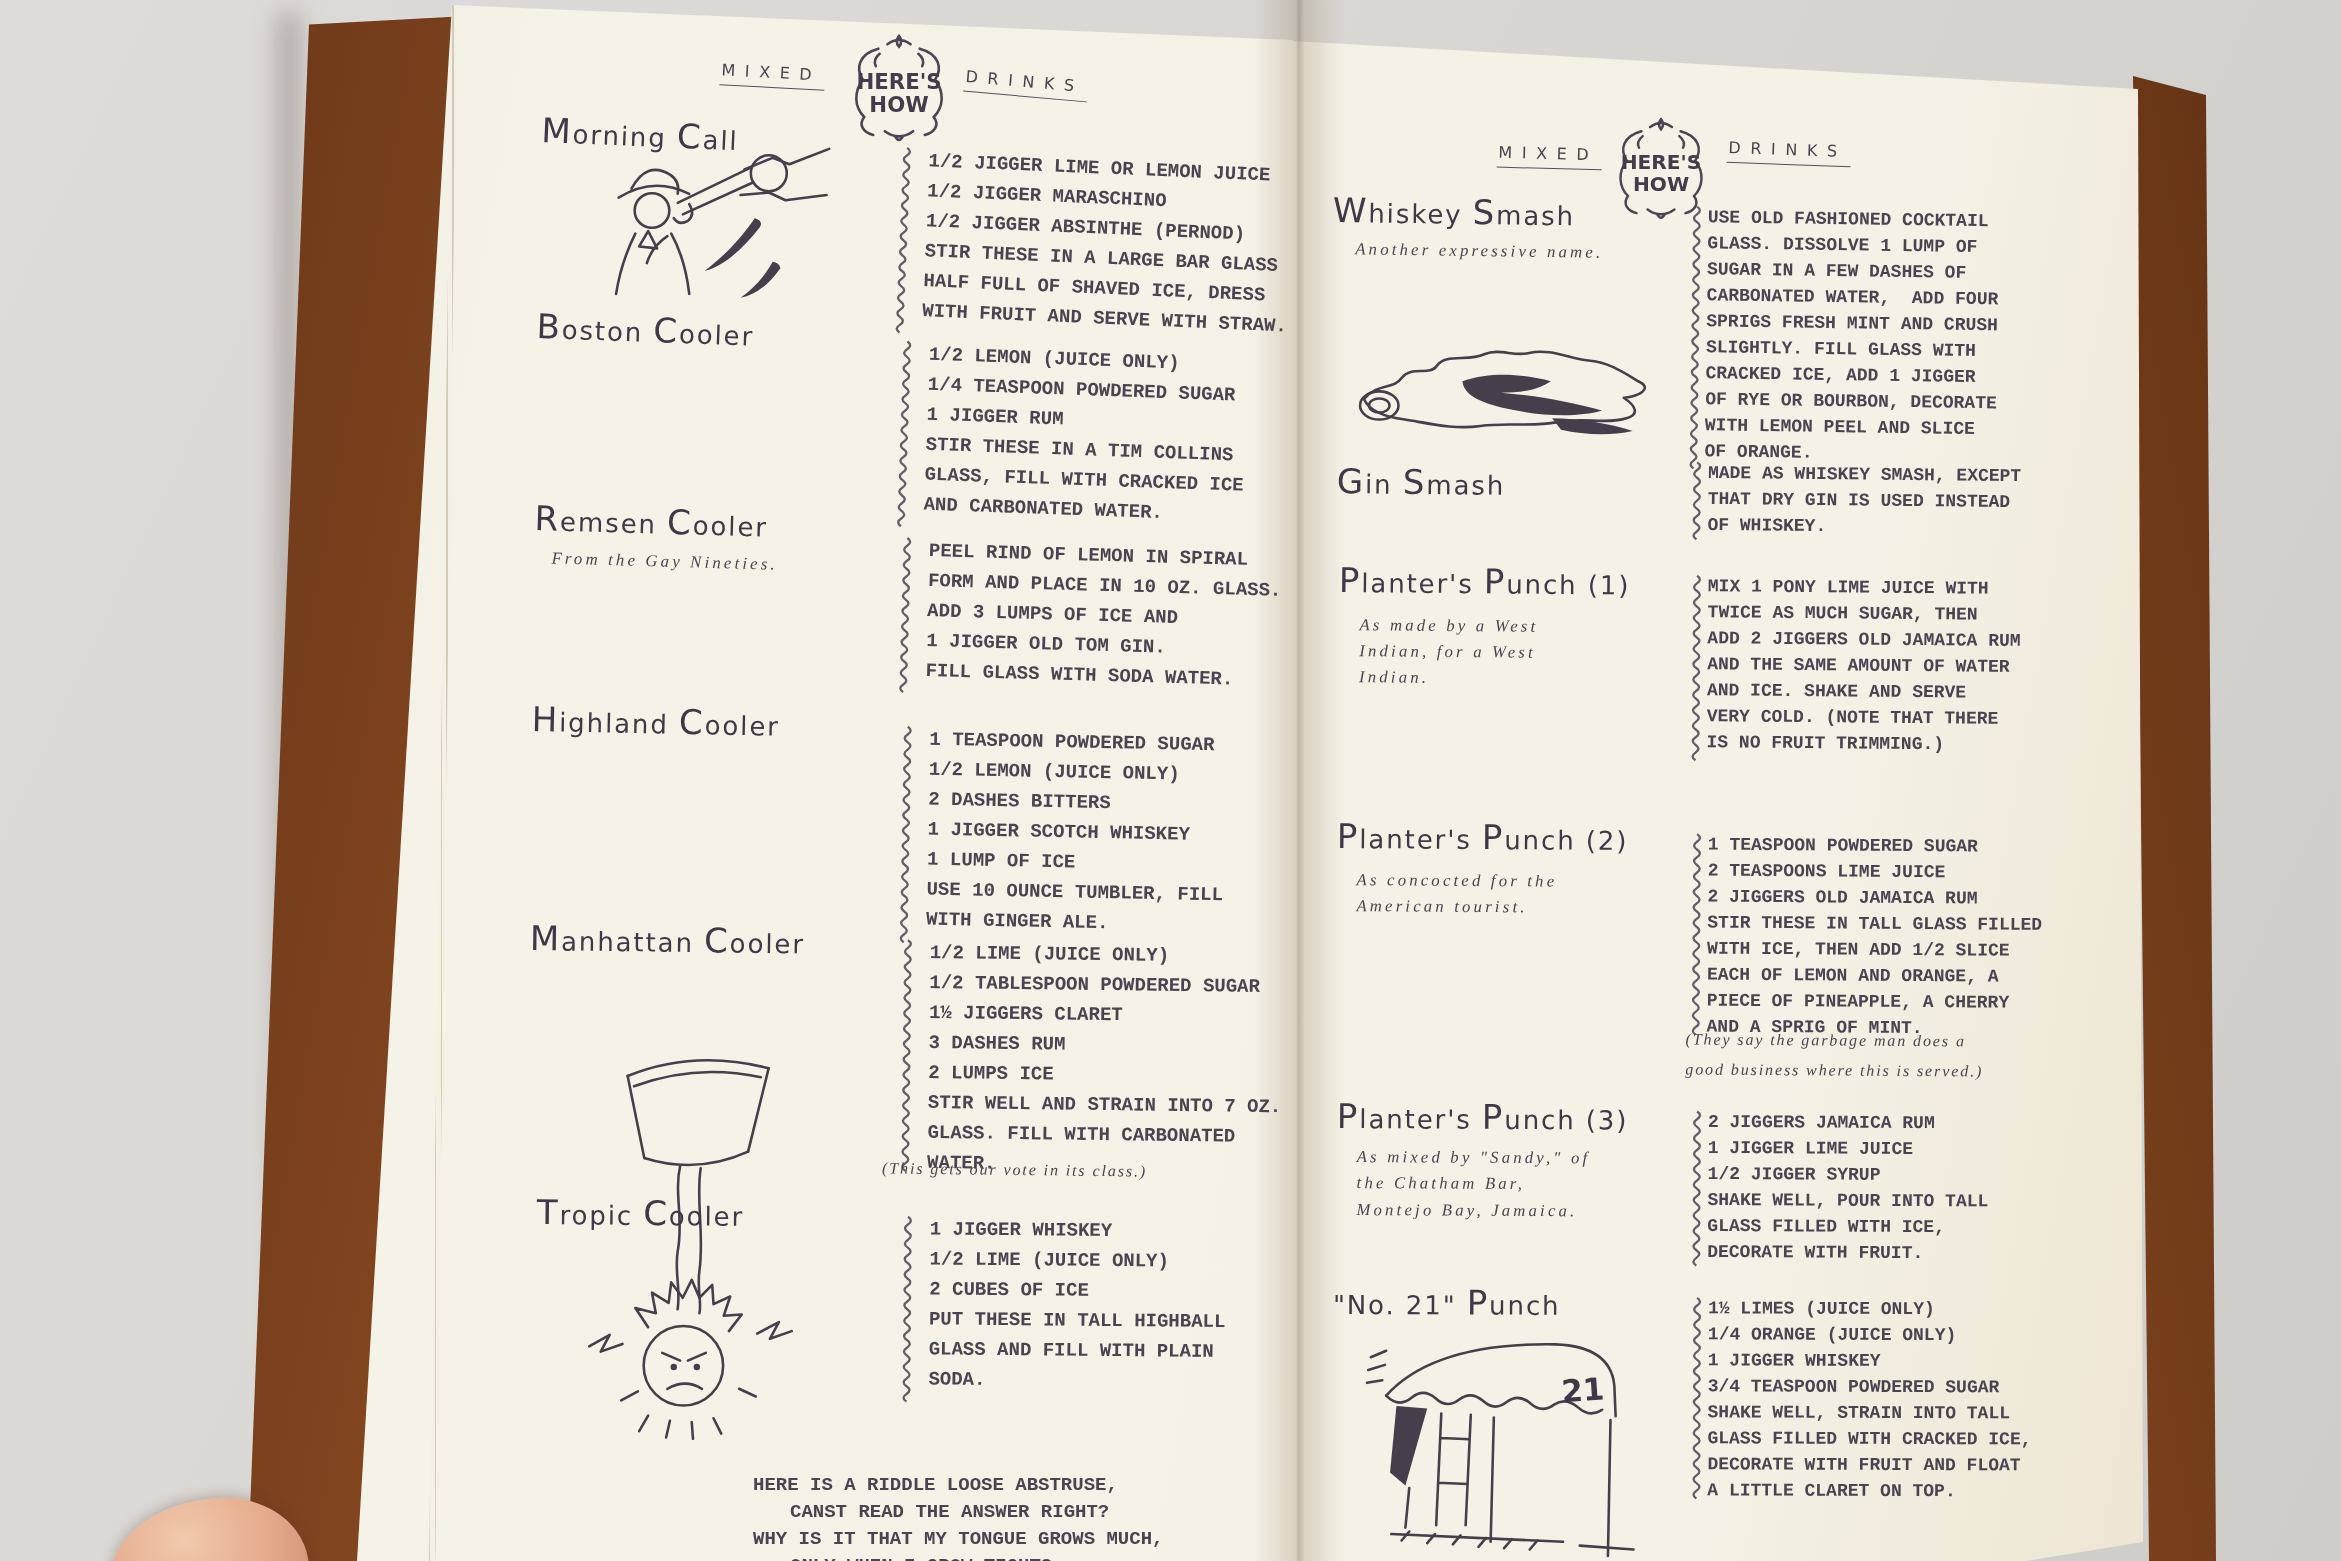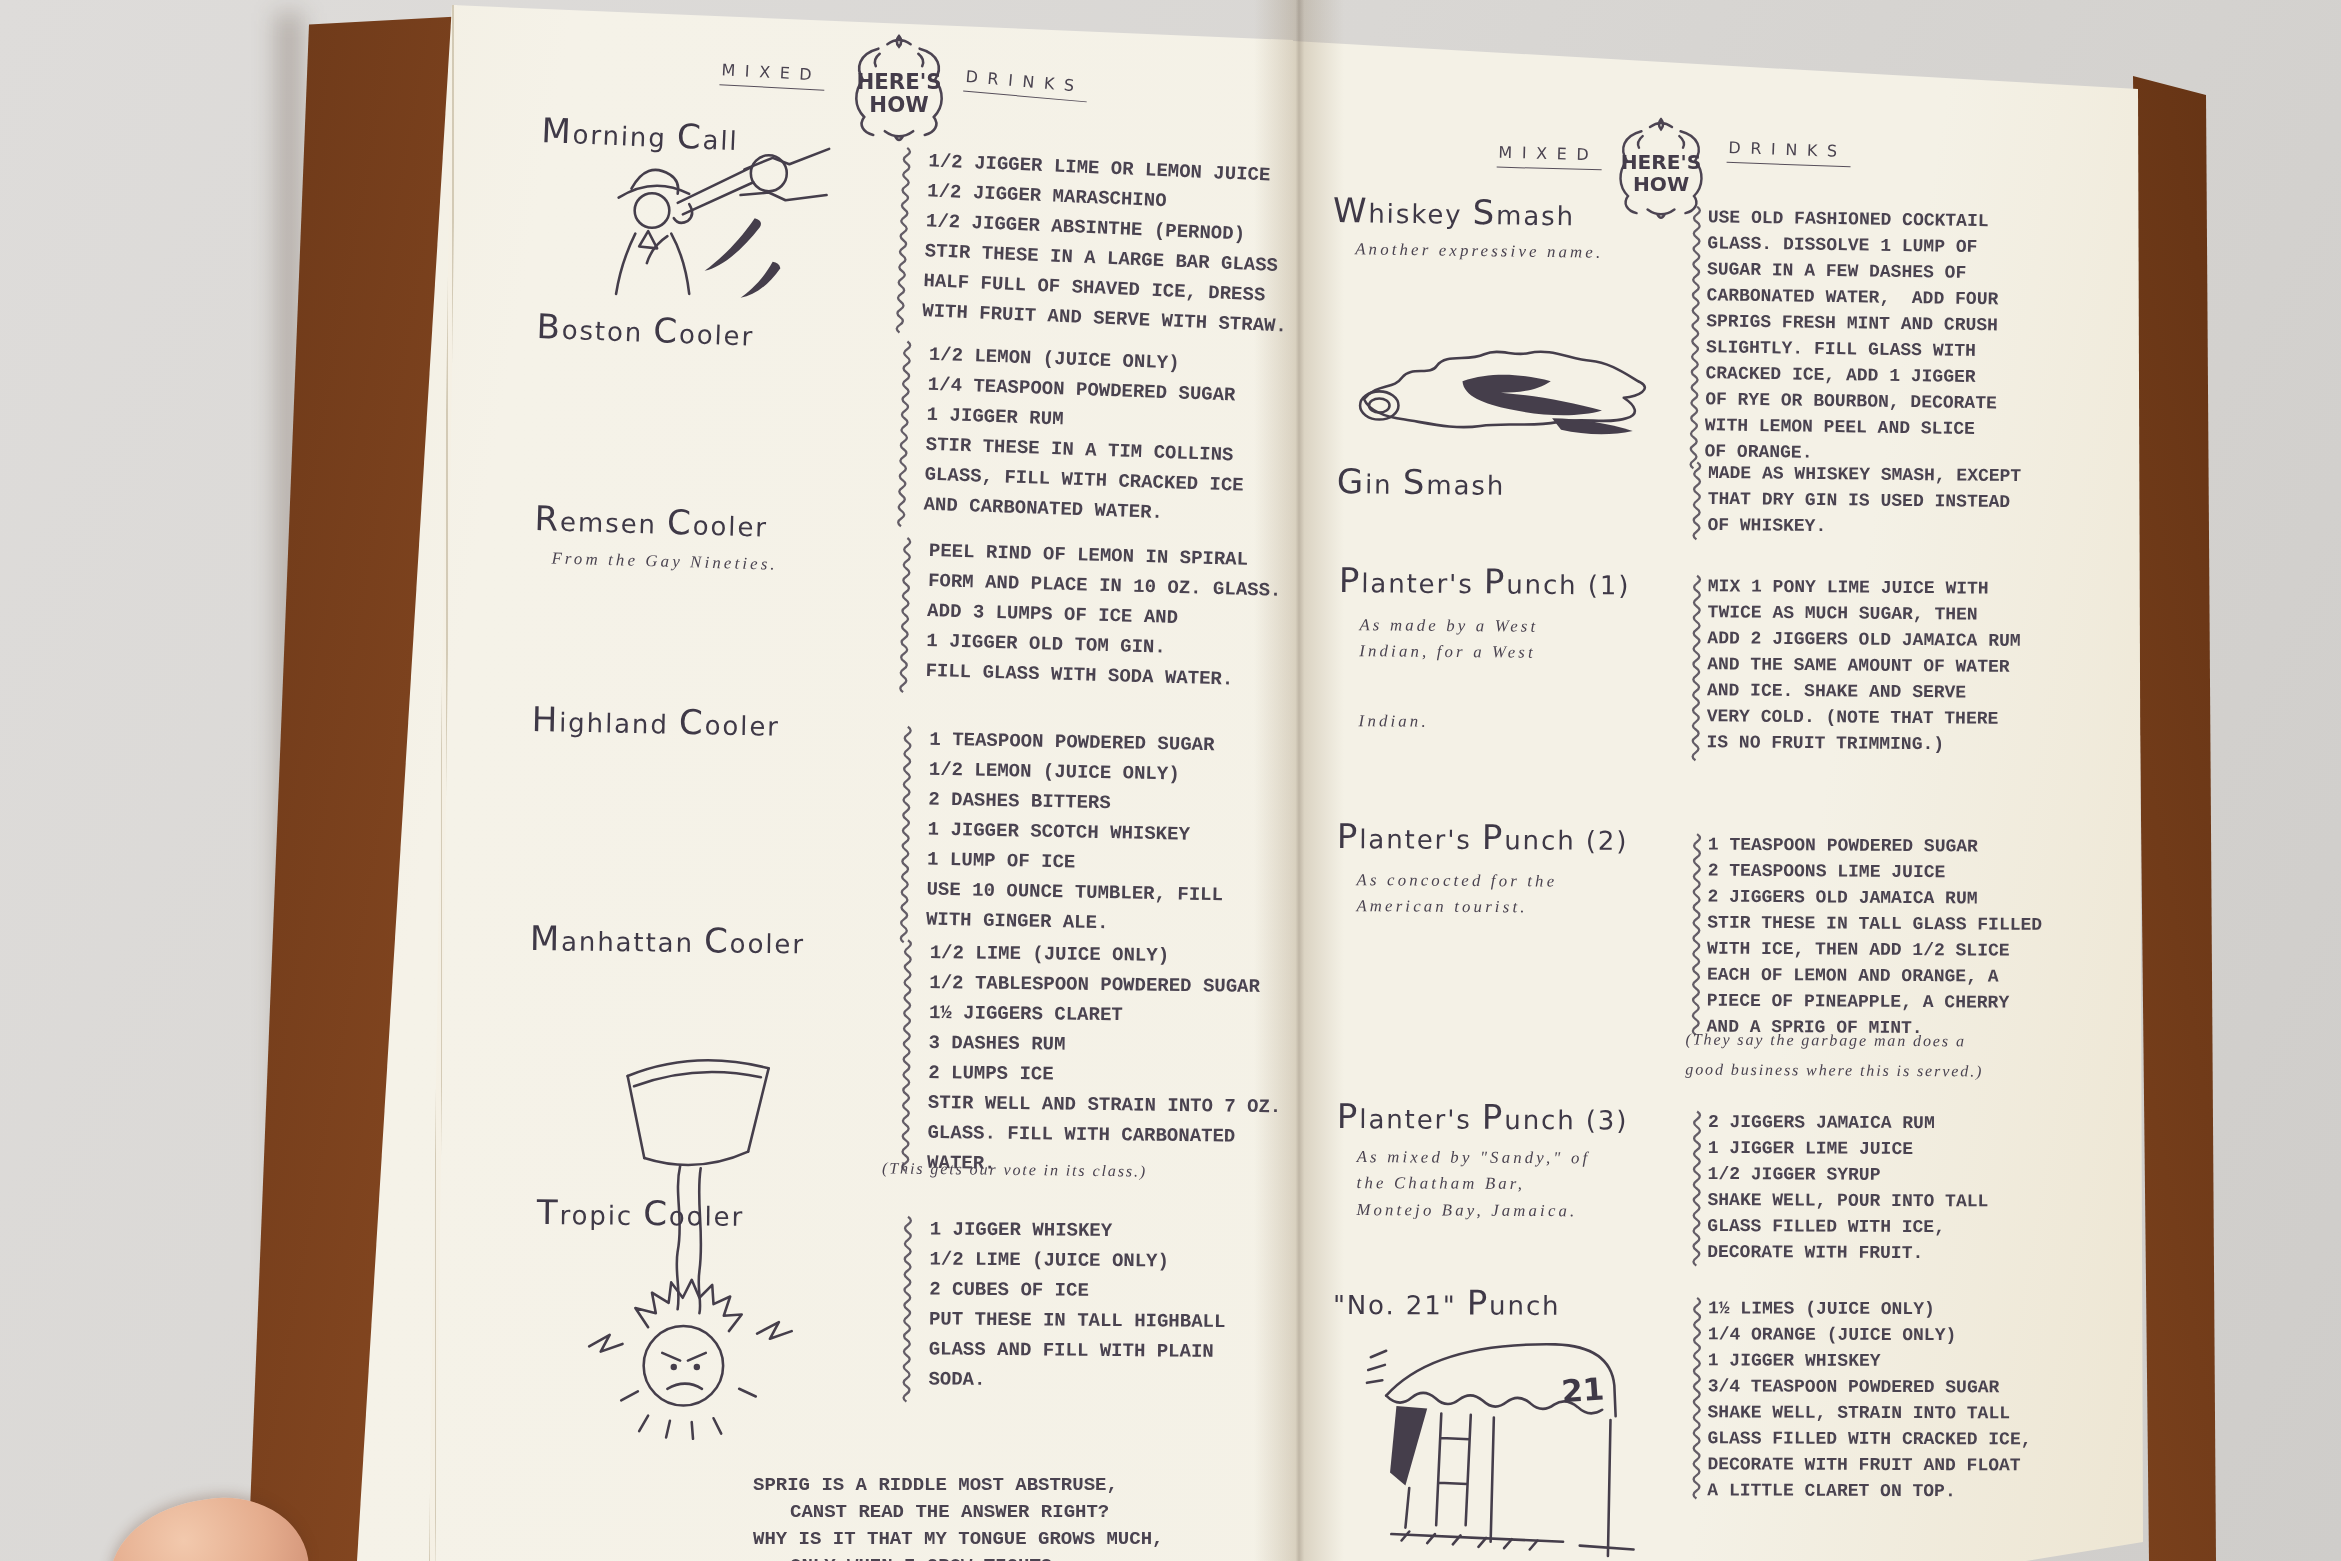--- a/index.html
+++ b/index.html
@@ -203,21 +203,21 @@
         <div class="rtitle" style="left: 1337px; top: 469px;"><span class="cap">G</span>in <span class="cap">S</span>mash</div>
         <svg class="squig" width="11.6" height="79" style="left: 1692px; top: 456px;" viewBox="0 0 18 123">
           <path d="M8 4 q9 6 0 12 q-9 6 0 12 q9 6 0 12 q-9 6 0 12 q9 6 0 12 q-9 6 0 12 q9 6 0 12 q-9 6 0 12 q9 6 0 12 q-9 6 0 12"></path>
         </svg>
         <div class="rec" style="left: 1708px; top: 456px; font-size: 18px; --lh: 26px; line-height: 26px;"><div>MADE AS WHISKEY SMASH, EXCEPT</div><div>THAT DRY GIN IS USED INSTEAD</div><div>OF WHISKEY.</div></div>
       </div>
       <div style="position: absolute; left: 0px; top: 0px; transform: rotate(0.5deg); transform-origin: 1339px 568px;">
         <div class="rtitle" style="left: 1339px; top: 568px;"><span class="cap">P</span>lanter's <span class="cap">P</span>unch (1)</div>
         <div class="sub" style="left: 1360px; top: 612px;">As made by a West</div>
         <div class="sub" style="left: 1360px; top: 638px;">Indian, for a West</div>
-        <div class="sub" style="left: 1360px; top: 664px; margin-top: 44px;">Indian.</div>
+        <div class="sub" style="left: 1360px; top: 664px;">Indian.</div>
         <svg class="squig" width="11.6" height="184" style="left: 1692px; top: 570px;" viewBox="0 0 18 287">
           <path d="M8 4 q9 6 0 12 q-9 6 0 12 q9 6 0 12 q-9 6 0 12 q9 6 0 12 q-9 6 0 12 q9 6 0 12 q-9 6 0 12 q9 6 0 12 q-9 6 0 12 q9 6 0 12 q-9 6 0 12 q9 6 0 12 q-9 6 0 12 q9 6 0 12 q-9 6 0 12 q9 6 0 12 q-9 6 0 12 q9 6 0 12 q-9 6 0 12 q9 6 0 12 q-9 6 0 12 q9 6 0 12 q-9 6 0 12"></path>
         </svg>
         <div class="rec" style="left: 1708px; top: 570px; font-size: 18px; --lh: 26px; line-height: 26px;"><div>MIX 1 PONY LIME JUICE WITH</div><div>TWICE AS MUCH SUGAR, THEN</div><div>ADD 2 JIGGERS OLD JAMAICA RUM</div><div>AND THE SAME AMOUNT OF WATER</div><div>AND ICE. SHAKE AND SERVE</div><div>VERY COLD. (NOTE THAT THERE</div><div>IS NO FRUIT TRIMMING.)</div></div>
       </div>
       <div style="position: absolute; left: 0px; top: 0px; transform: rotate(0.4deg); transform-origin: 1337px 824px;">
         <div class="rtitle" style="left: 1337px; top: 824px;"><span class="cap">P</span>lanter's <span class="cap">P</span>unch (2)</div>
         <div class="sub" style="left: 1357px; top: 867px;">As concocted for the</div>
         <div class="sub" style="left: 1357px; top: 893px;">American tourist.</div>
         <svg class="squig" width="11.6" height="211" style="left: 1692px; top: 829px;" viewBox="0 0 18 328">
@@ -239,21 +239,21 @@
       </div>
       <div style="position: absolute; left: 0px; top: 0px; transform: rotate(0.2deg); transform-origin: 1333px 1290px;">
         <div class="rtitle" style="left: 1333px; top: 1290px;">"No. 21" <span class="cap">P</span>unch</div>
         <svg class="squig" width="11.6" height="211" style="left: 1692px; top: 1294px;" viewBox="0 0 18 328">
           <path d="M8 4 q9 6 0 12 q-9 6 0 12 q9 6 0 12 q-9 6 0 12 q9 6 0 12 q-9 6 0 12 q9 6 0 12 q-9 6 0 12 q9 6 0 12 q-9 6 0 12 q9 6 0 12 q-9 6 0 12 q9 6 0 12 q-9 6 0 12 q9 6 0 12 q-9 6 0 12 q9 6 0 12 q-9 6 0 12 q9 6 0 12 q-9 6 0 12 q9 6 0 12 q-9 6 0 12 q9 6 0 12 q-9 6 0 12 q9 6 0 12 q-9 6 0 12"></path>
         </svg>
         <div class="rec" style="left: 1708px; top: 1294px; font-size: 18px; --lh: 26px; line-height: 26px;"><div>1½ LIMES (JUICE ONLY)</div><div>1/4 ORANGE (JUICE ONLY)</div><div>1 JIGGER WHISKEY</div><div>3/4 TEASPOON POWDERED SUGAR</div><div>SHAKE WELL, STRAIN INTO TALL</div><div>GLASS FILLED WITH CRACKED ICE,</div><div>DECORATE WITH FRUIT AND FLOAT</div><div>A LITTLE CLARET ON TOP.</div></div>
       </div>
     </div>
   <div id="riddle" class="abs">
-      <div class="riddle-line" style="left: 753px; top: 1474px;">SPRIG IS A RIDDLE MOST ABSTRUSE,</div>
+      <div class="riddle-line" style="left: 753px; top: 1474px;">HERE IS A RIDDLE LOOSE ABSTRUSE,</div>
       <div class="riddle-line" style="left: 790px; top: 1501px;">CANST READ THE ANSWER RIGHT?</div>
       <div class="riddle-line" style="left: 753px; top: 1528px;">WHY IS IT THAT MY TONGUE GROWS MUCH,</div>
       <div class="riddle-line" style="left: 790px; top: 1555px;">ONLY WHEN I GROW TIGHT?</div>
     </div>
 
   <div class="thumb"></div>
 </div>
 
 
 </body></html>

